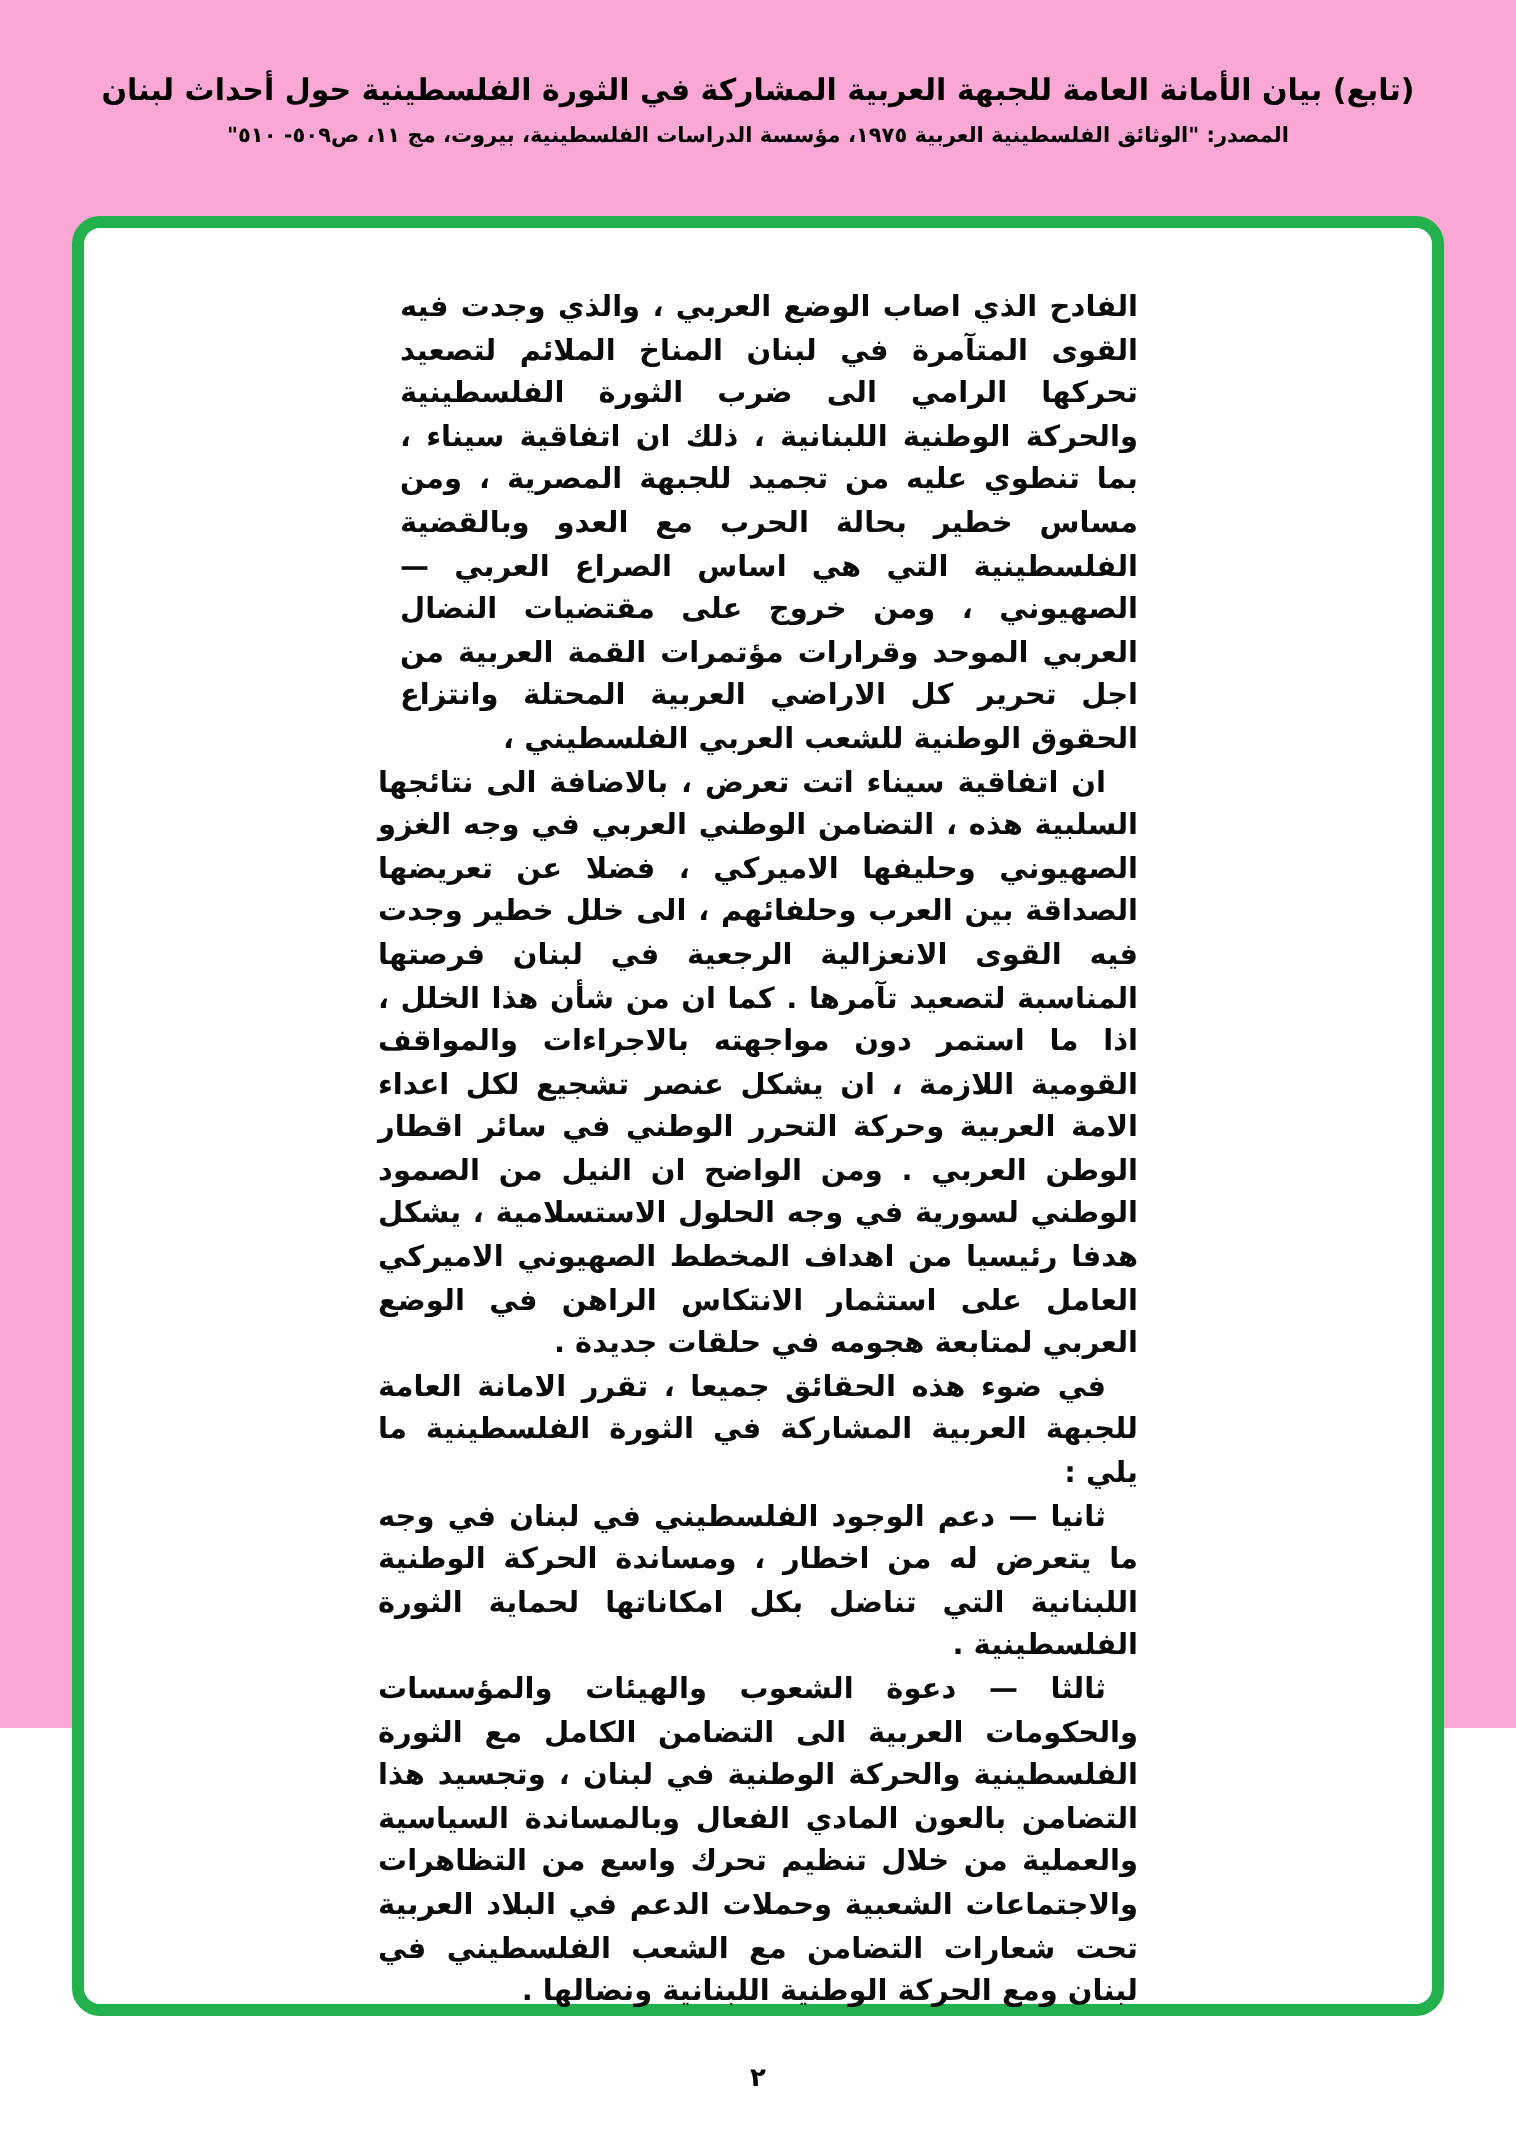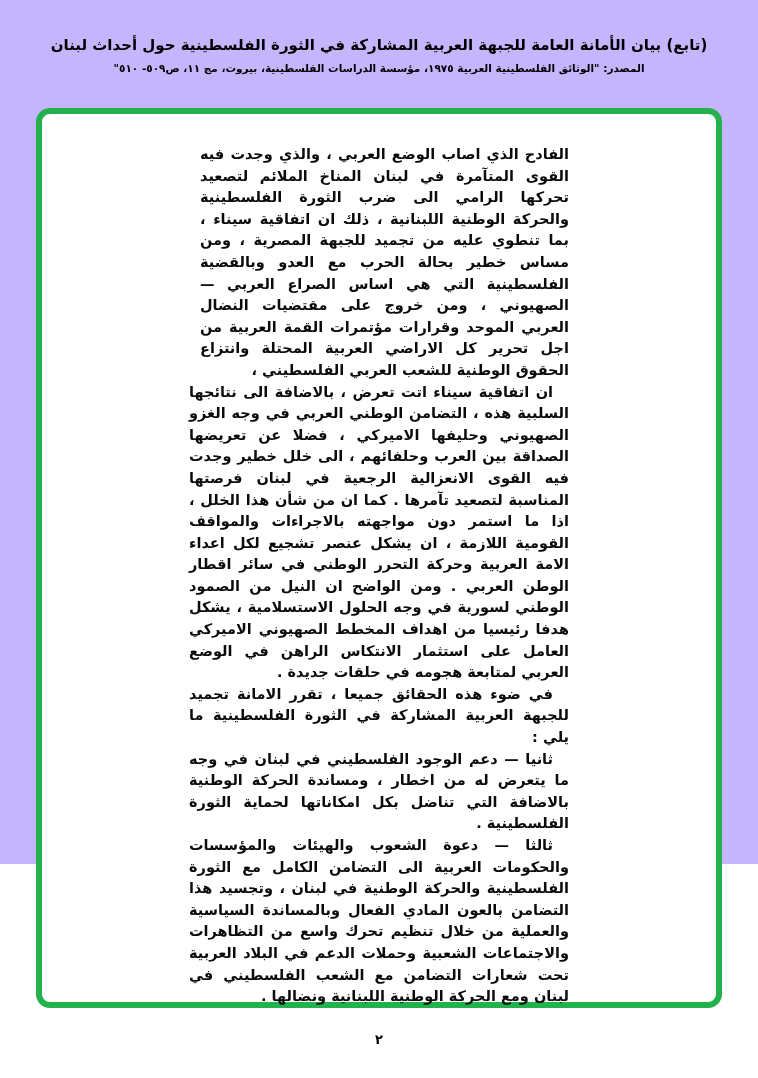--- a/index.html
+++ b/index.html
@@ -5,21 +5,21 @@
   * { margin: 0; padding: 0; box-sizing: border-box; }
   html, body {
     width: 758px; height: 1078px;
     background: #ffffff;
     font-family: "DejaVu Sans", sans-serif;
     overflow: hidden;
   }
   .page {
     position: relative;
     width: 758px; height: 864px;
-    background: #c4b5fd;
+    background: #f9a8d4;
   }
   .doc-header {
     position: absolute;
     top: 36px; left: 0;
     width: 758px;
     text-align: center;
     direction: rtl;
     color: #000;
   }
   .doc-title {
@@ -70,22 +70,22 @@
 
   <header class="doc-header">
     <div class="doc-title">(تابع) بيان الأمانة العامة للجبهة العربية المشاركة في الثورة الفلسطينية حول أحداث لبنان</div>
     <div class="doc-source">المصدر: "الوثائق الفلسطينية العربية ١٩٧٥، مؤسسة الدراسات الفلسطينية، بيروت، مج ١١، ص٥٠٩- ٥١٠"</div>
   </header>
 
   <div class="doc-box">
     <div class="doc-text">
       <p class="para no-indent">الفادح الذي اصاب الوضع العربي ، والذي وجدت فيه القوى المتآمرة في لبنان المناخ الملائم لتصعيد تحركها الرامي الى ضرب الثورة الفلسطينية والحركة الوطنية اللبنانية ، ذلك ان اتفاقية سيناء ، بما تنطوي عليه من تجميد للجبهة المصرية ، ومن مساس خطير بحالة الحرب مع العدو وبالقضية الفلسطينية التي هي اساس الصراع العربي — الصهيوني ، ومن خروج على مقتضيات النضال العربي الموحد وقرارات مؤتمرات القمة العربية من اجل تحرير كل الاراضي العربية المحتلة وانتزاع الحقوق الوطنية للشعب العربي الفلسطيني ،</p>
       <p class="para">ان اتفاقية سيناء اتت تعرض ، بالاضافة الى نتائجها السلبية هذه ، التضامن الوطني العربي في وجه الغزو الصهيوني وحليفها الاميركي ، فضلا عن تعريضها الصداقة بين العرب وحلفائهم ، الى خلل خطير وجدت فيه القوى الانعزالية الرجعية في لبنان فرصتها المناسبة لتصعيد تآمرها . كما ان من شأن هذا الخلل ، اذا ما استمر دون مواجهته بالاجراءات والمواقف القومية اللازمة ، ان يشكل عنصر تشجيع لكل اعداء الامة العربية وحركة التحرر الوطني في سائر اقطار الوطن العربي . ومن الواضح ان النيل من الصمود الوطني لسورية في وجه الحلول الاستسلامية ، يشكل هدفا رئيسيا من اهداف المخطط الصهيوني الاميركي العامل على استثمار الانتكاس الراهن في الوضع العربي لمتابعة هجومه في حلقات جديدة .</p>
-      <p class="para">في ضوء هذه الحقائق جميعا ، تقرر الامانة تجميد للجبهة العربية المشاركة في الثورة الفلسطينية ما يلي :</p>
-      <p class="para">ثانيا — دعم الوجود الفلسطيني في لبنان في وجه ما يتعرض له من اخطار ، ومساندة الحركة الوطنية بالاضافة التي تناضل بكل امكاناتها لحماية الثورة الفلسطينية .</p>
+      <p class="para">في ضوء هذه الحقائق جميعا ، تقرر الامانة العامة للجبهة العربية المشاركة في الثورة الفلسطينية ما يلي :</p>
+      <p class="para">ثانيا — دعم الوجود الفلسطيني في لبنان في وجه ما يتعرض له من اخطار ، ومساندة الحركة الوطنية اللبنانية التي تناضل بكل امكاناتها لحماية الثورة الفلسطينية .</p>
       <p class="para">ثالثا — دعوة الشعوب والهيئات والمؤسسات والحكومات العربية الى التضامن الكامل مع الثورة الفلسطينية والحركة الوطنية في لبنان ، وتجسيد هذا التضامن بالعون المادي الفعال وبالمساندة السياسية والعملية من خلال تنظيم تحرك واسع من التظاهرات والاجتماعات الشعبية وحملات الدعم في البلاد العربية تحت شعارات التضامن مع الشعب الفلسطيني في لبنان ومع الحركة الوطنية اللبنانية ونضالها .</p>
 
     </div>
   </div>
 
   <div class="page-number">٢</div>
 
 </div>
 
 </body></html>

